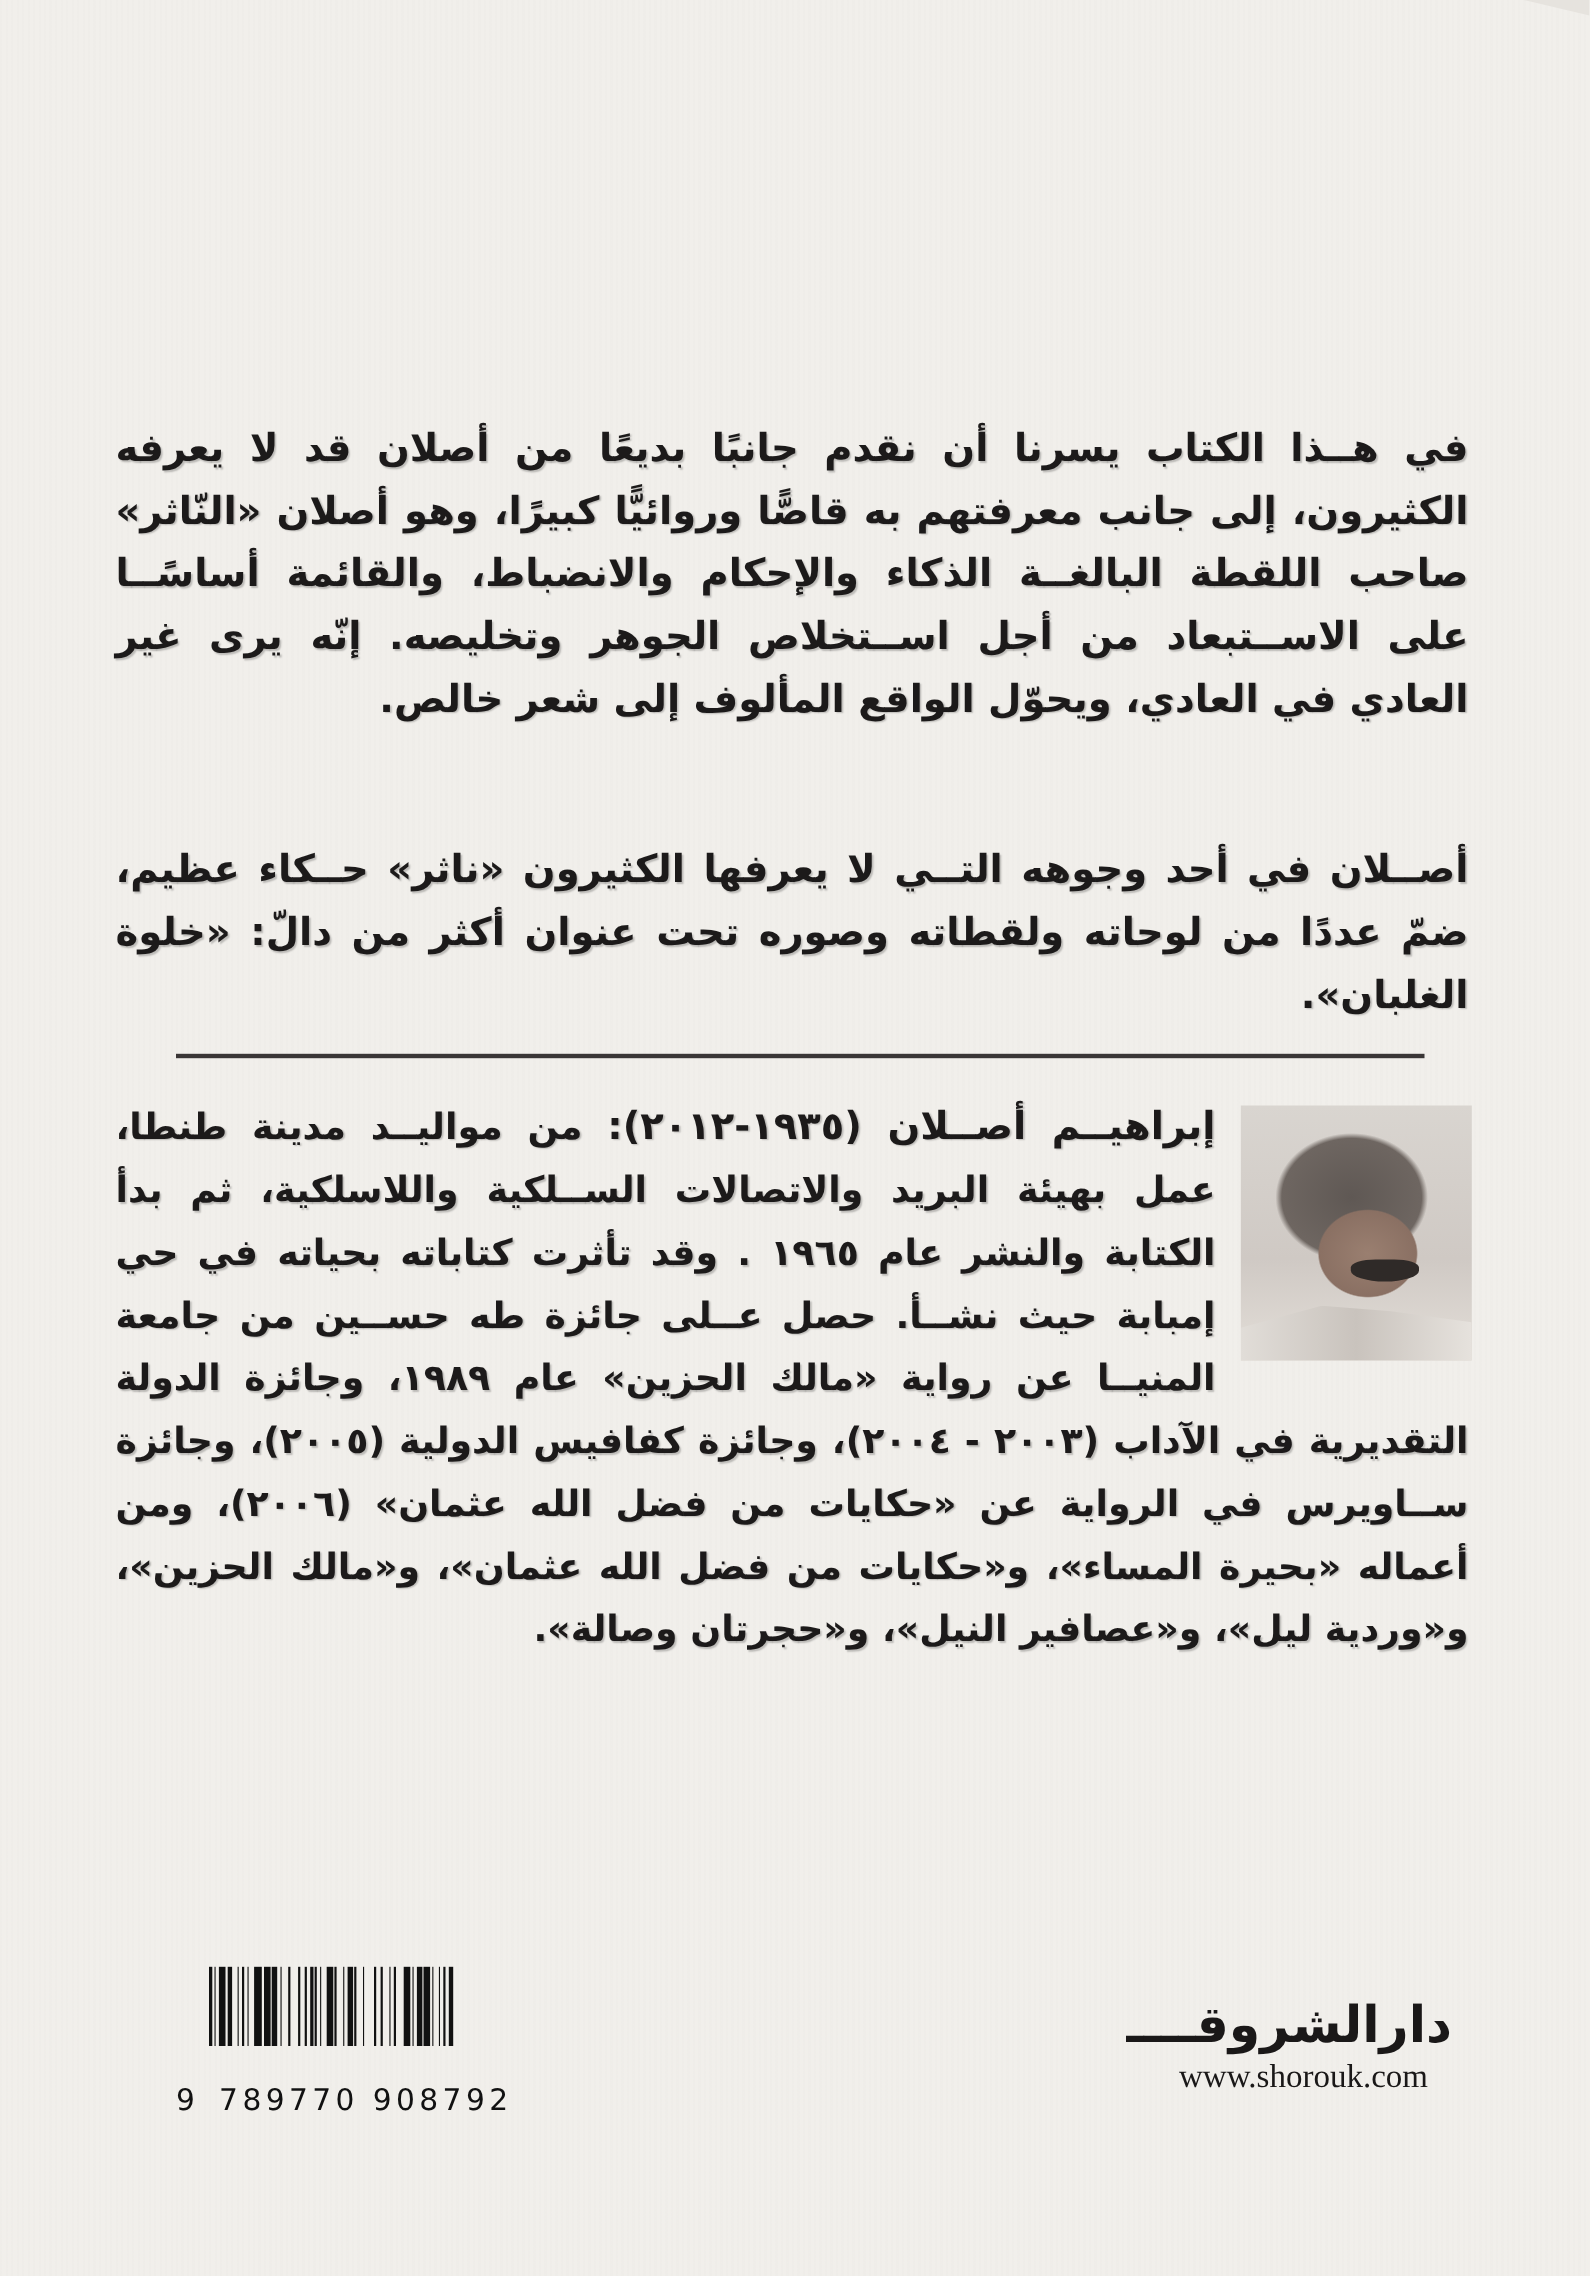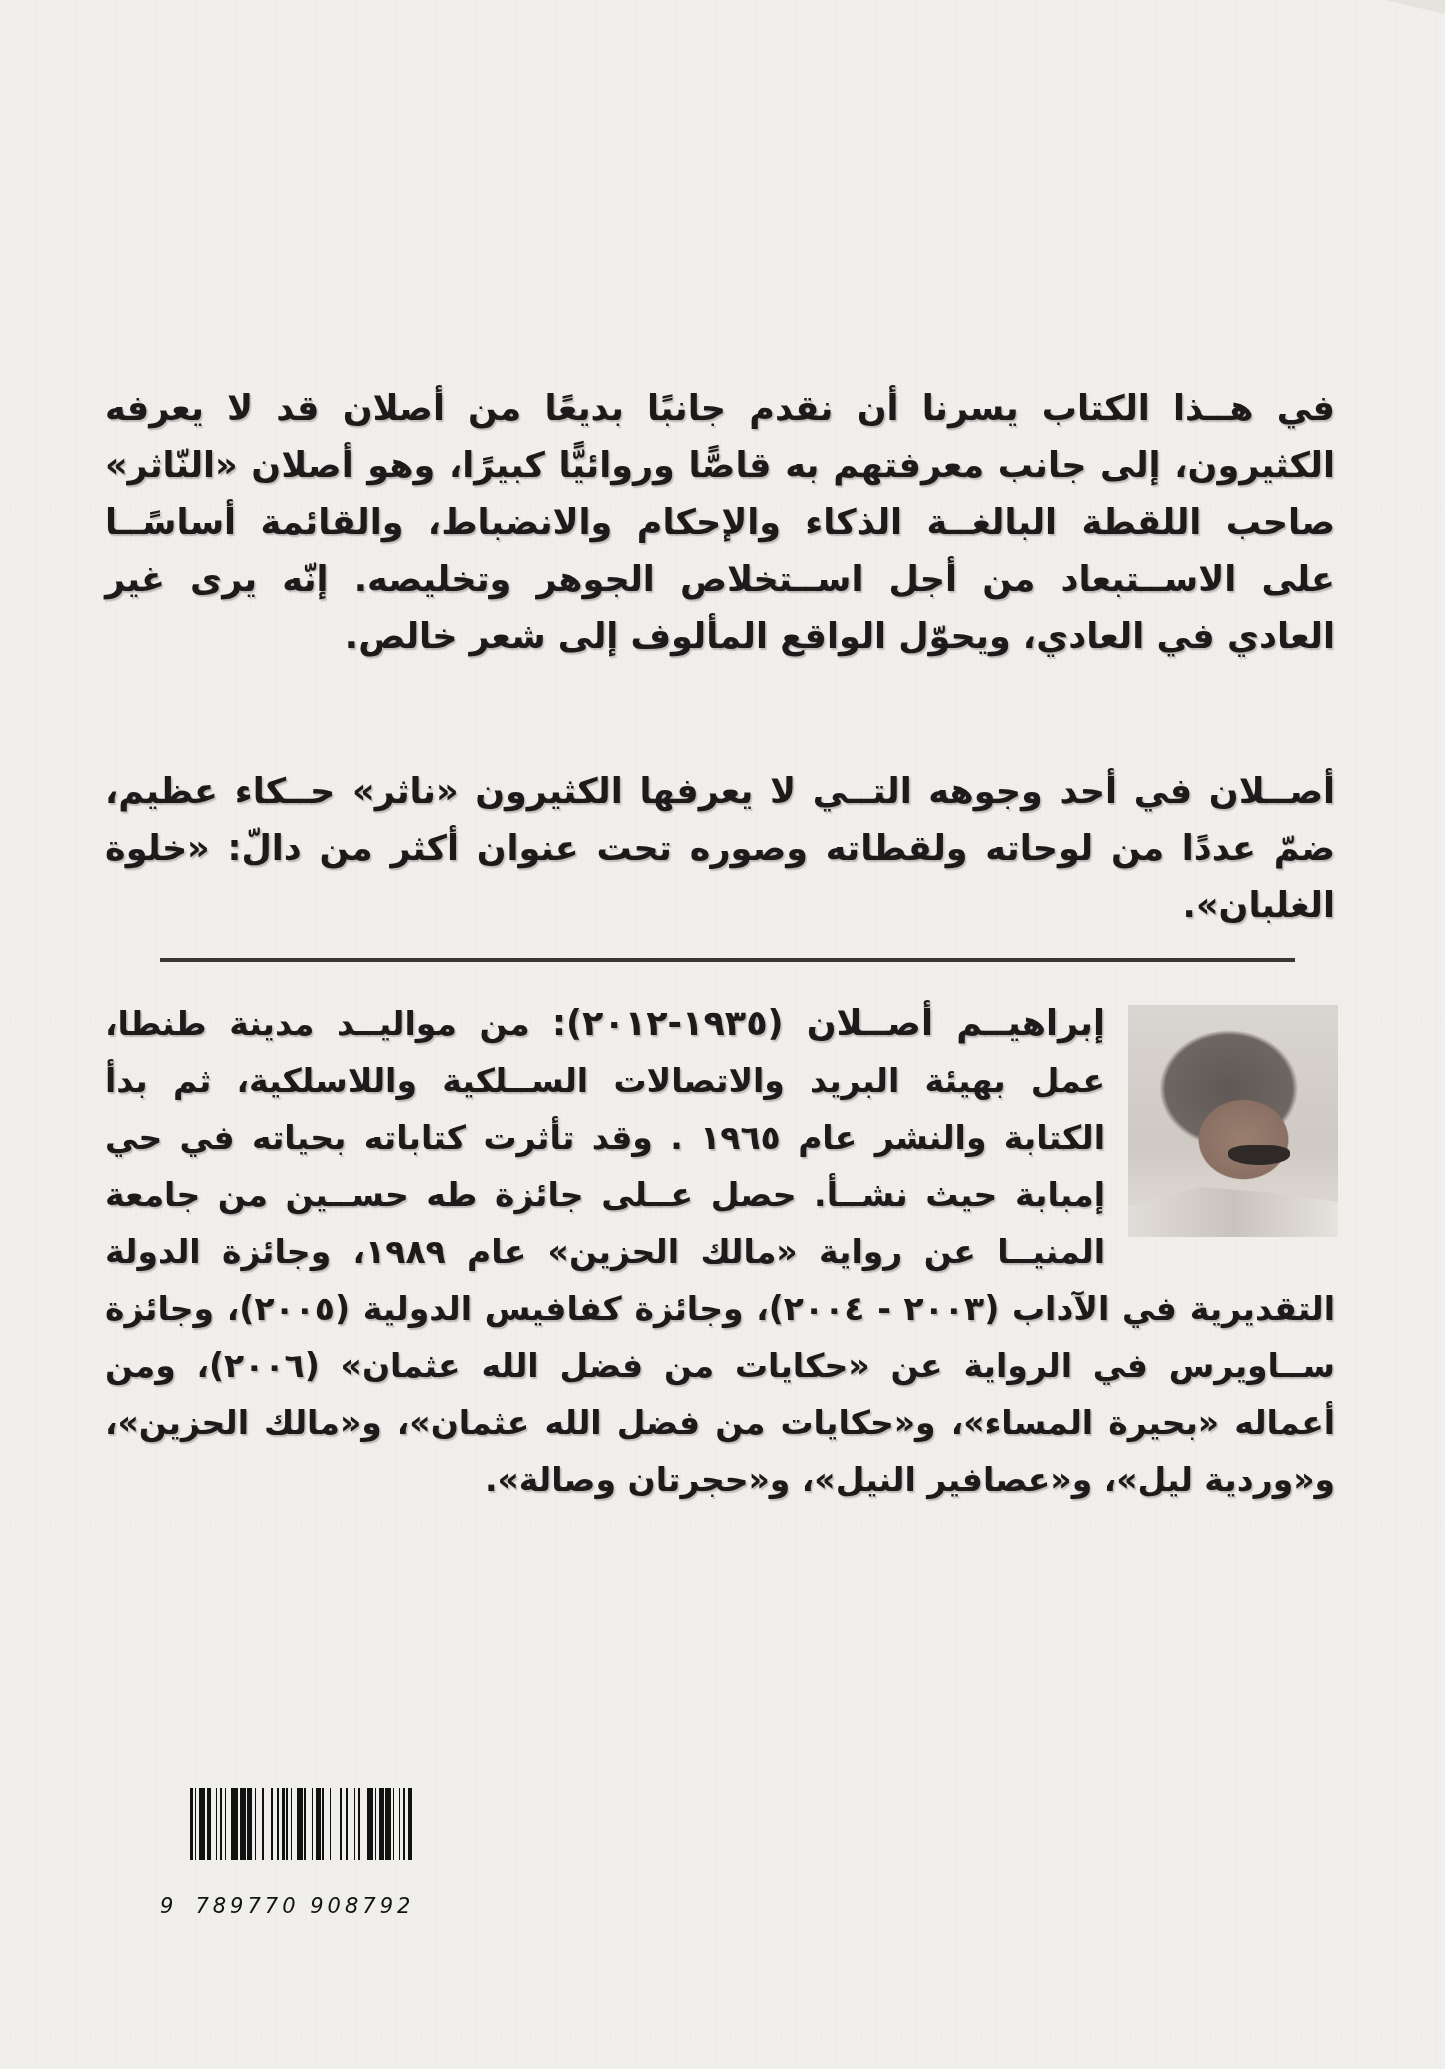--- a/index.html
+++ b/index.html
@@ -70,21 +70,21 @@
     .bio-name { font-size: 35px; }
     .barcode {
       position: absolute; top: 1788px; left: 190px;
       width: 245px; height: 72px;
       display: flex; align-items: flex-start;
     }
     .barcode span { display: block; background: #111; height: 72px; }
     .isbn {
       position: absolute; top: 1894px; left: 160px;
       font-family: "DejaVu Sans", sans-serif;
-      font-size: 21px; letter-spacing: 4px; color: #111; font-style: italic;
+      font-size: 27px; letter-spacing: 4px; color: #111;
     }
     .isbn .first { margin-right: 18px; }
     .publisher {
       position: absolute; top: 1810px; left: 1050px; width: 270px;
       text-align: center;
     }
     .pub-logo {
       direction: rtl; font-size: 46px; font-weight: bold; color: #1a1818;
       line-height: 60px; letter-spacing: 1px;
     }
@@ -191,13 +191,17 @@
       <span style="width: 1.5px;"></span>
       <span style="width: 3px; background: transparent;"></span>
       <span style="width: 1.5px;"></span>
       <span style="width: 3px; background: transparent;"></span>
       <span style="width: 4.5px;"></span>
     </div>
   <div class="isbn">
     <span class="first">9</span><span>789770 908792</span>
   </div>
 
+  <div class="publisher">
+    <div class="pub-logo">دارالشروقــــ</div>
+    <div class="pub-url">www.shorouk.com</div>
+  </div>
 </div>
 
 </body></html>

